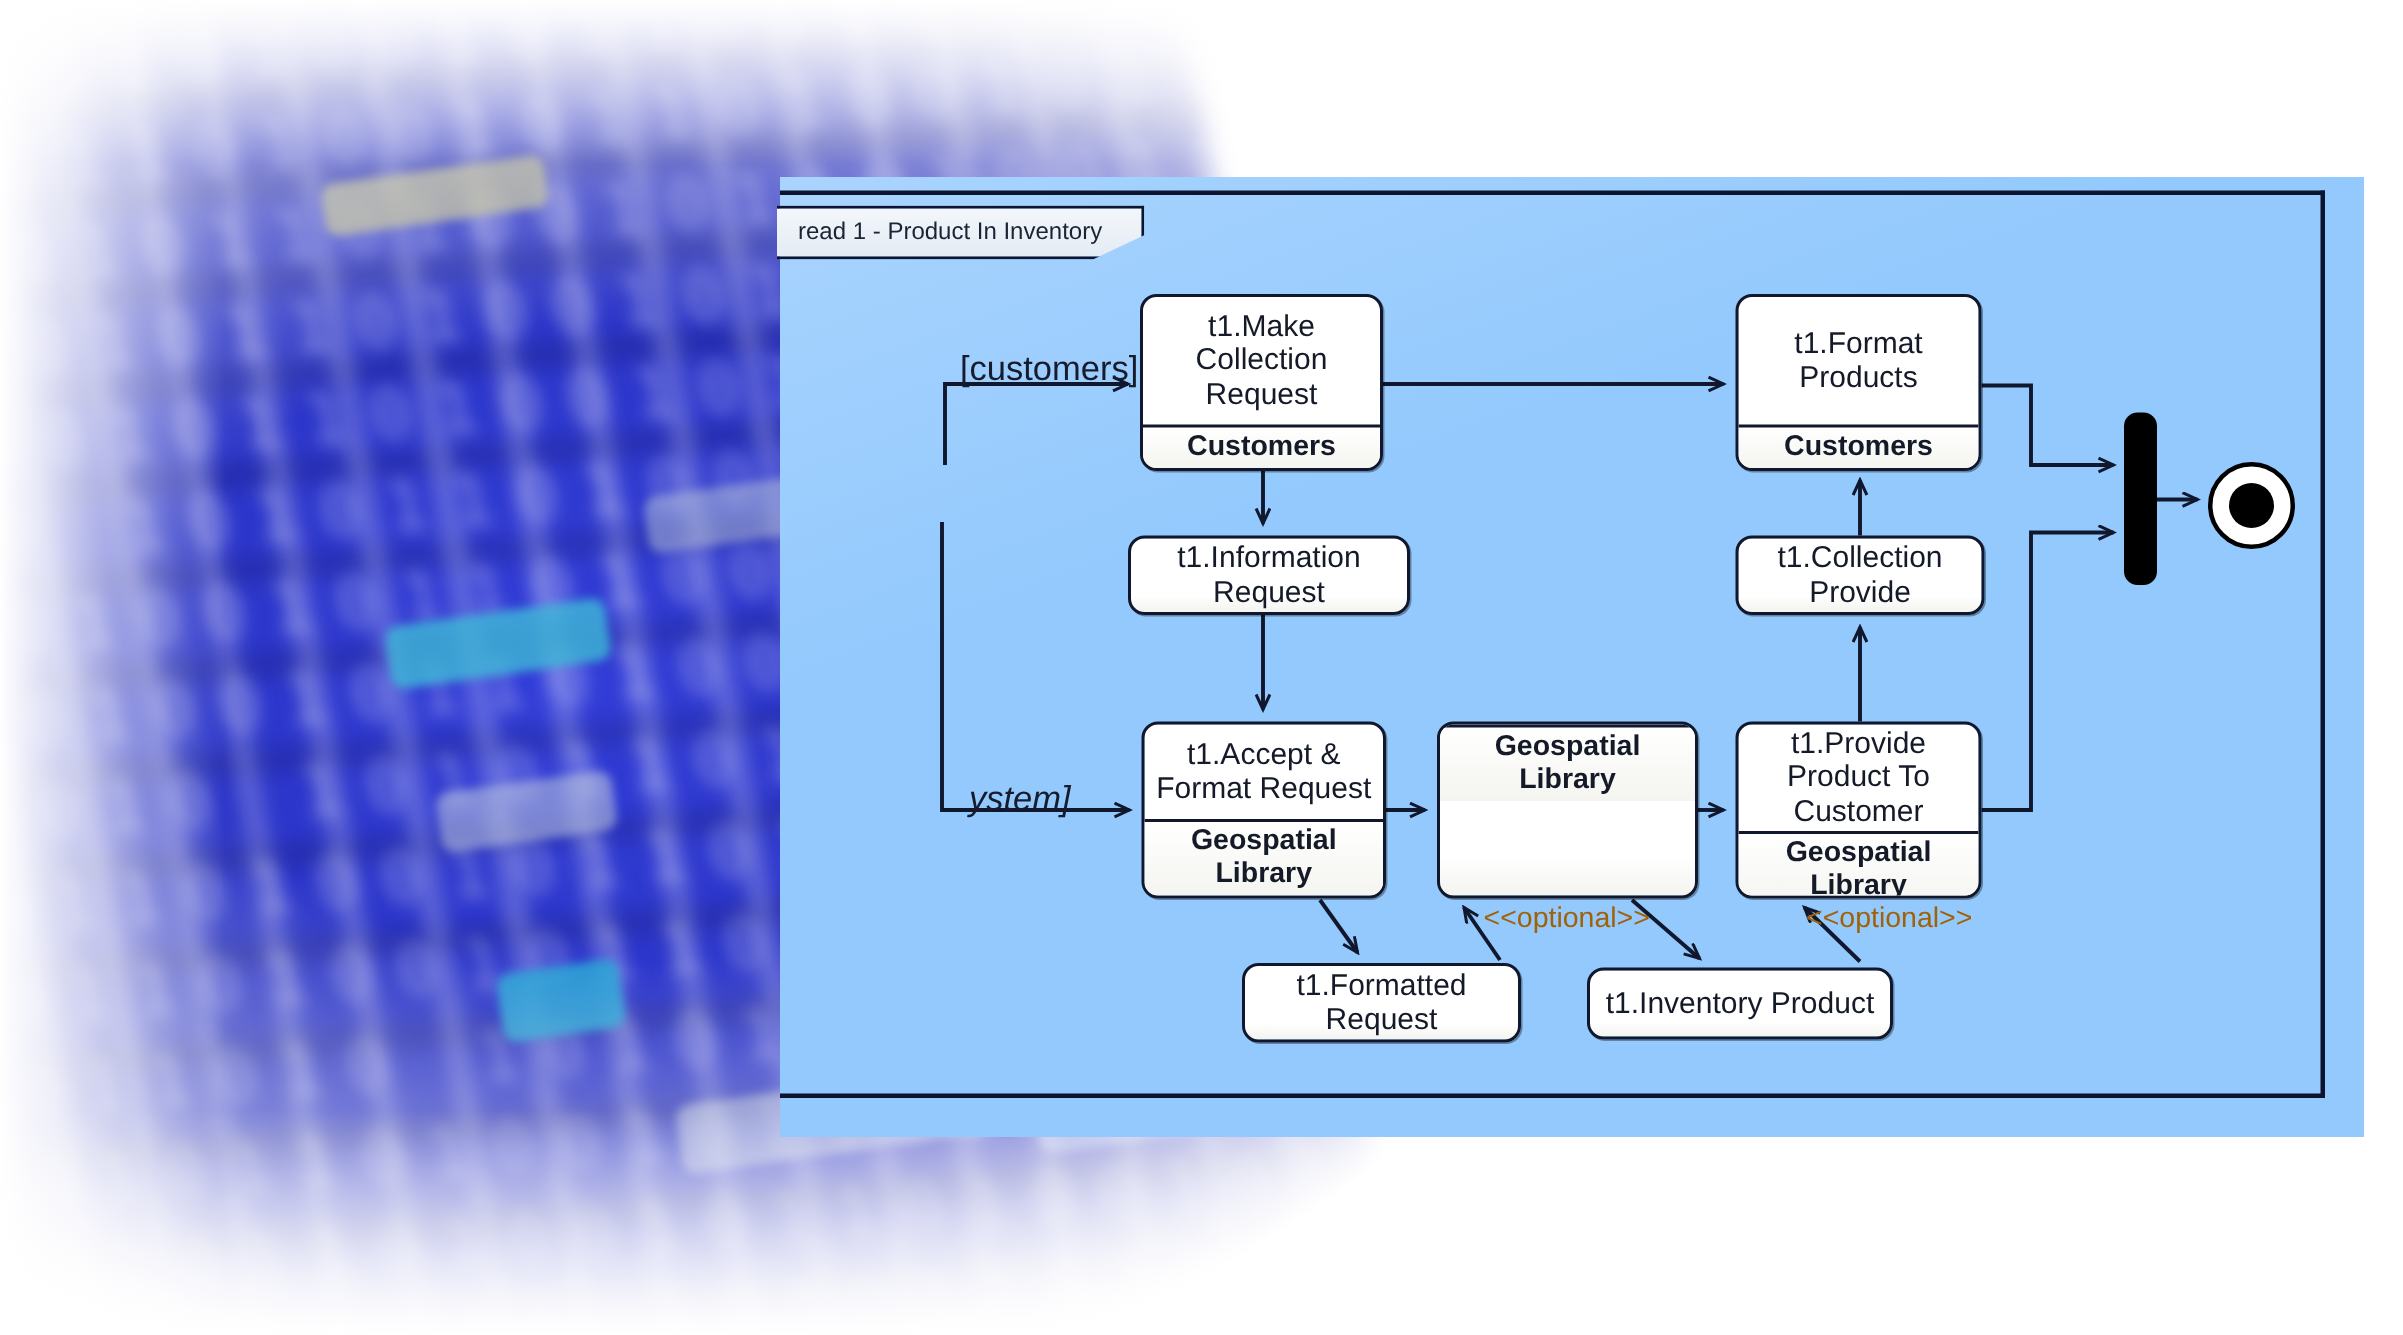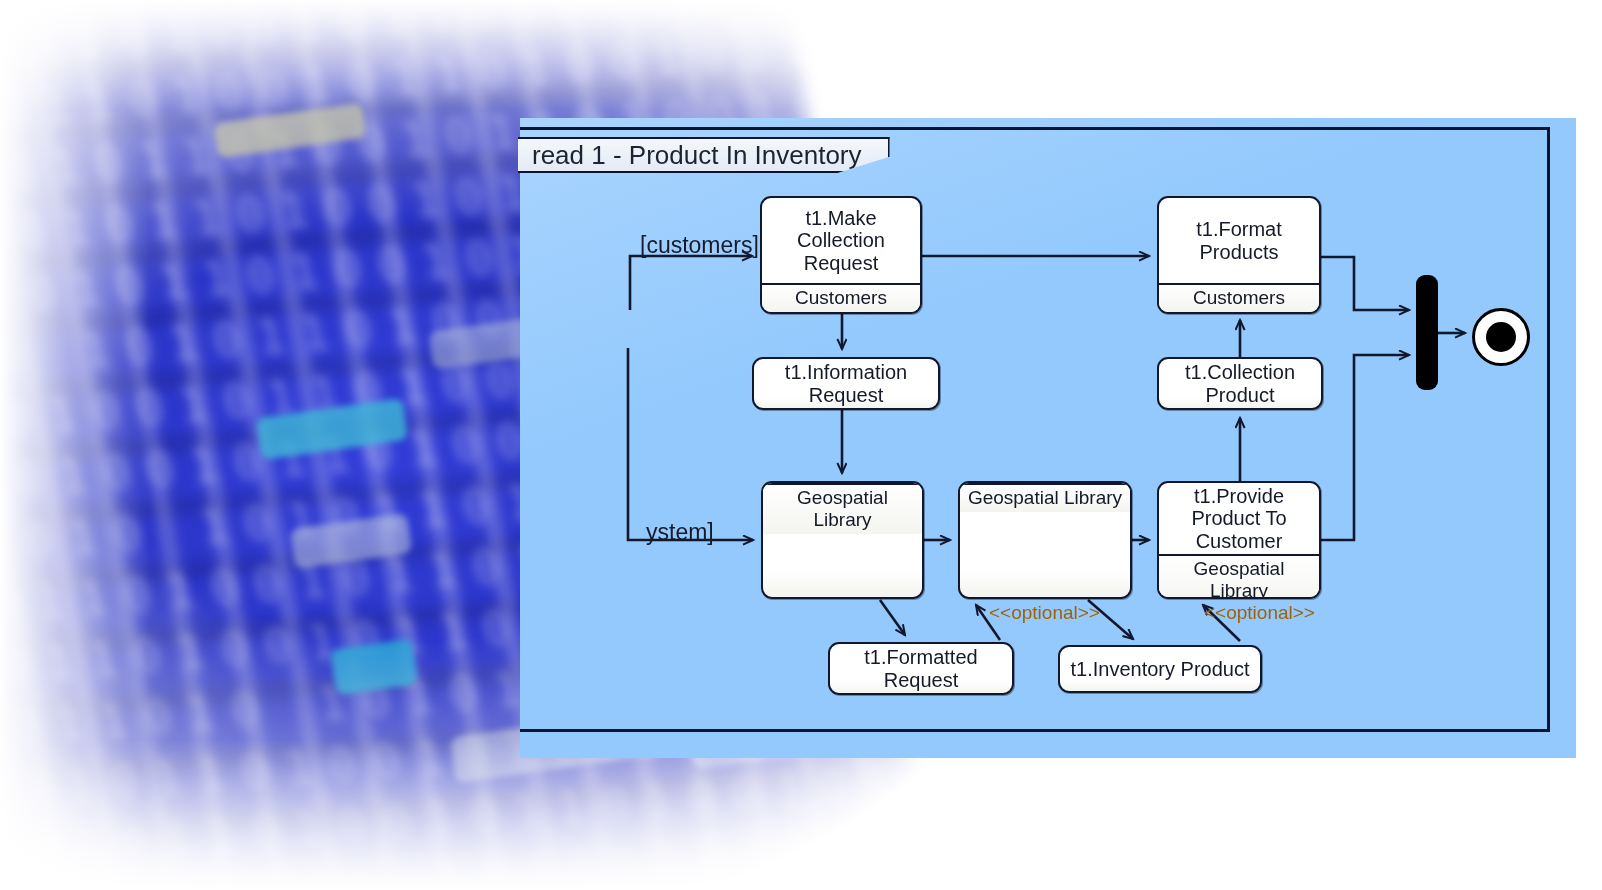--- a/index.html
+++ b/index.html
@@ -59,21 +59,21 @@
     position:absolute; left:0px; top:9px; width:1030px; height:605px;
     border:3px solid #0d1430; box-sizing:border-box;
     border-left:none;
   }
   #frame-title{
     position:absolute; left:-2px; top:19px;
     height:32px; padding:0 26px 0 14px;
     background:linear-gradient(to bottom,#f4f7fb 0%,#e3ebf4 100%);
     border:2px solid #0d1430; border-left:none;
     display:flex;align-items:center;
-    font-size:26px;color:#1d2333;white-space:nowrap;
+    font-size:16px;color:#1d2333;white-space:nowrap;
     clip-path: polygon(0 0, 100% 0, 100% 55%, 86% 100%, 0 100%);
   }
 
   
   #wires{position:absolute;left:0;top:0;width:1602px;height:890px;overflow:visible;}
 
   
   .node{
     position:absolute;
     background:linear-gradient(to bottom,#ffffff 0%,#ffffff 78%,#f3f3ef 100%);
@@ -87,20 +87,21 @@
   .node .body{
     flex:1;display:flex;align-items:center;justify-content:center;
     text-align:center;line-height:1.12;
     font-size:20px;color:#151a28;padding:2px 6px;white-space:pre-line;
   }
   .node .partition{
     border-top:2px solid #11182e;
     text-align:center;font-size:19px;color:#151a28;
     padding:2px 4px 3px;
     background:linear-gradient(to bottom,#ffffff 0%,#f4f4f0 100%);
+    font-weight:bold;
   }
   .obj .body{font-size:20px;}
 
   .guard{
     position:absolute;font-size:23px;color:#161c2e;white-space:nowrap;
   }
   .stereo{
     position:absolute;font-size:19px;color:#a16207;white-space:nowrap;
   }
 
@@ -191,23 +192,25 @@
       <div class="body">t1.Format
 Products</div>
       <div class="partition">Customers</div>
     </div>
     <div class="node obj" style="left: 752px; top: 357px; width: 188px; height: 53px;">
       <div class="body">t1.Information
 Request</div>
     </div>
     <div class="node obj" style="left: 1157px; top: 357px; width: 166px; height: 53px;">
       <div class="body">t1.Collection
-Product</div>
+Provide</div>
     </div>
     <div class="node" style="left: 761px; top: 481px; width: 163px; height: 118px;">
+      <div class="body">t1.Accept &amp;
+Format Request</div>
       <div class="partition">Geospatial Library</div>
     </div>
     <div class="node" style="left: 958px; top: 481px; width: 174px; height: 118px;">
       <div class="partition">Geospatial Library</div>
     </div>
     <div class="node" style="left: 1157px; top: 481px; width: 164px; height: 118px;">
       <div class="body">t1.Provide
 Product To
 Customer</div>
       <div class="partition">Geospatial Library</div>
@@ -215,21 +218,21 @@
     <div class="node obj" style="left: 828px; top: 642px; width: 186px; height: 53px;">
       <div class="body">t1.Formatted
 Request</div>
     </div>
     <div class="node obj" style="left: 1058px; top: 645px; width: 204px; height: 48px;">
       <div class="body">t1.Inventory Product</div>
     </div>
   </div>
 <div id="labels-layer">
     <div class="guard" style="left: 640px; top: 232px;">[customers]</div>
-    <div class="guard" style="left: 646px; top: 519px;">ystem]</div>
+    <div class="guard" style="left: 646px; top: 519px; font-style: italic;">ystem]</div>
     <div class="stereo" style="left: 989px; top: 602px;">&lt;&lt;optional&gt;&gt;</div>
     <div class="stereo" style="left: 1204px; top: 602px;">&lt;&lt;optional&gt;&gt;</div>
   </div>
 
 <div id="join-bar" style="left: 1416px; top: 275px; width: 22px; height: 115px;"></div>
 <div id="final-node" style="left: 1472px; top: 308px; width: 52px; height: 52px;">
   <div class="inner" style="width: 30px; height: 30px;"></div>
 </div>
 
 </body></html>

